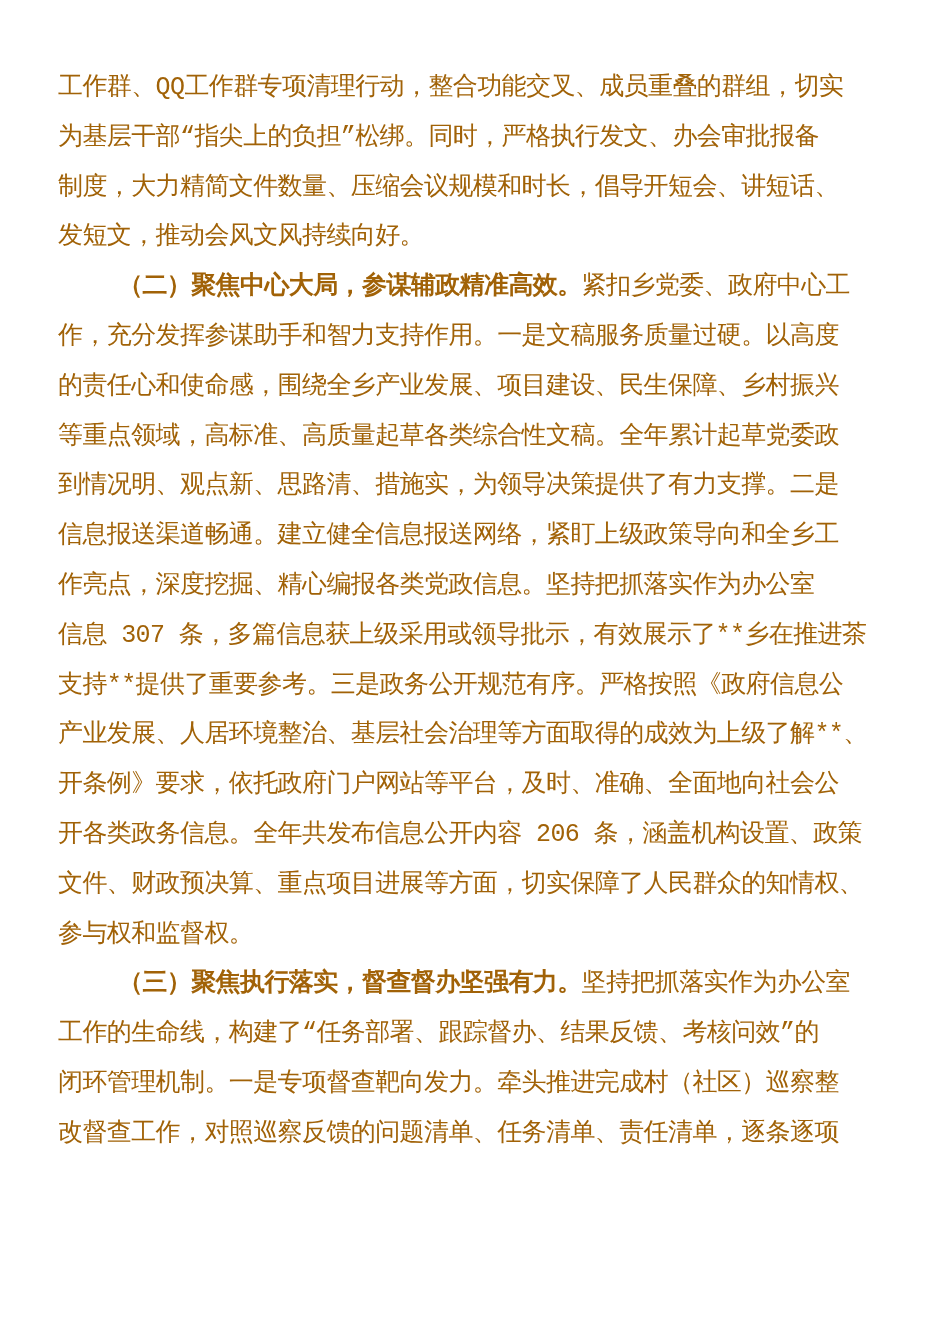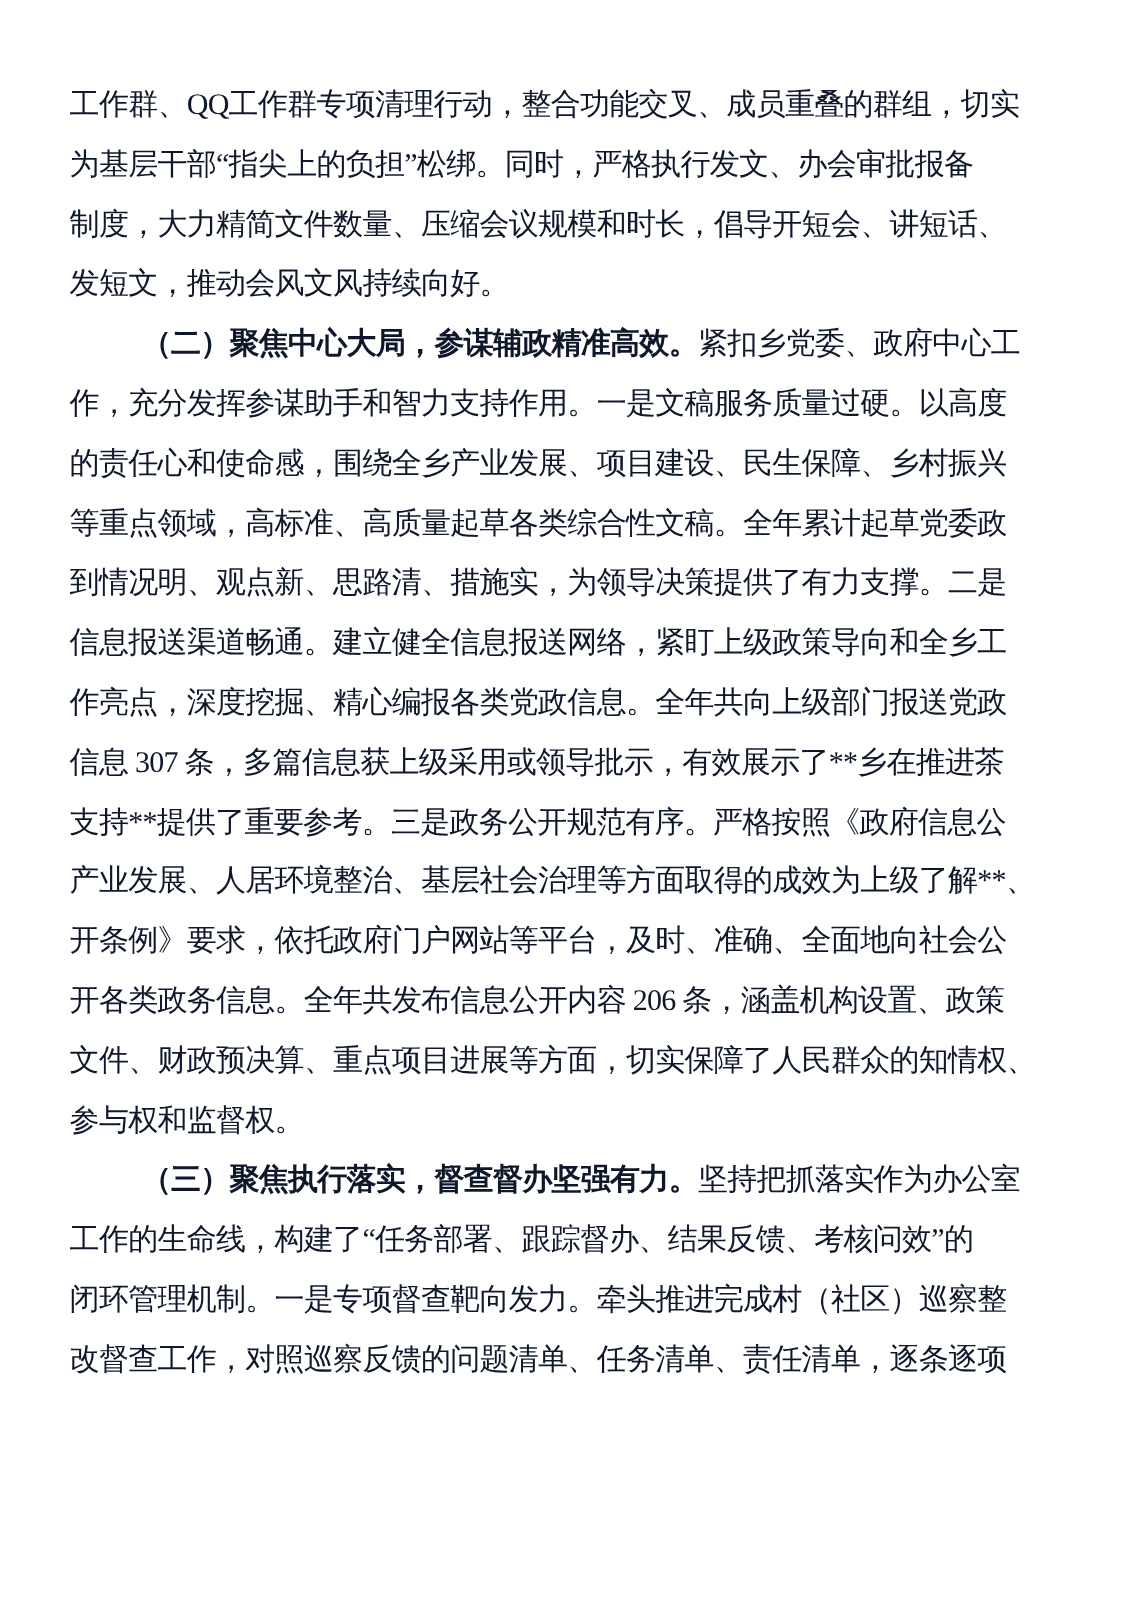--- a/index.html
+++ b/index.html
@@ -1,20 +1,20 @@
 <!DOCTYPE html>
 <html><head>
 <meta charset="utf-8">
 <style>
   html, body { margin: 0; padding: 0; background: #ffffff; }
   body { width: 950px; height: 1344px; overflow: hidden; position: relative; }
   .page {
     position: absolute; left: 58px; top: 63px; width: 834px;
-    font-family: Liberation Serif, serif;
-    font-size: 25px; color: #0f172a;
+    font-family: Liberation Mono, monospace;
+    font-size: 25px; color: #a16207;
   }
   .line {
     height: 49.8px; line-height: 49.8px; white-space: nowrap;
     letter-spacing: -0.6px;
   }
   .indent { padding-left: 60px; }
   .bold { font-weight: bold; }
 </style>
 </head>
 <body>
@@ -23,21 +23,21 @@
     <div class="line"><span>工作群、QQ工作群专项清理行动，整合功能交叉、成员重叠的群组，切实</span></div>
     <div class="line"><span>为基层干部“指尖上的负担”松绑。同时，严格执行发文、办会审批报备</span></div>
     <div class="line"><span>制度，大力精简文件数量、压缩会议规模和时长，倡导开短会、讲短话、</span></div>
     <div class="line"><span>发短文，推动会风文风持续向好。</span></div>
     <div class="line indent"><span class="bold">（二）聚焦中心大局，参谋辅政精准高效。</span><span>紧扣乡党委、政府中心工</span></div>
     <div class="line"><span>作，充分发挥参谋助手和智力支持作用。一是文稿服务质量过硬。以高度</span></div>
     <div class="line"><span>的责任心和使命感，围绕全乡产业发展、项目建设、民生保障、乡村振兴</span></div>
     <div class="line"><span>等重点领域，高标准、高质量起草各类综合性文稿。全年累计起草党委政</span></div>
     <div class="line"><span>到情况明、观点新、思路清、措施实，为领导决策提供了有力支撑。二是</span></div>
     <div class="line"><span>信息报送渠道畅通。建立健全信息报送网络，紧盯上级政策导向和全乡工</span></div>
-    <div class="line"><span>作亮点，深度挖掘、精心编报各类党政信息。全年共向上级部门报送党政</span></div>
+    <div class="line"><span>作亮点，深度挖掘、精心编报各类党政信息。坚持把抓落实作为办公室</span></div>
     <div class="line"><span>信息 307 条，多篇信息获上级采用或领导批示，有效展示了**乡在推进茶</span></div>
     <div class="line"><span>支持**提供了重要参考。三是政务公开规范有序。严格按照《政府信息公</span></div>
     <div class="line"><span>产业发展、人居环境整治、基层社会治理等方面取得的成效为上级了解**、</span></div>
     <div class="line"><span>开条例》要求，依托政府门户网站等平台，及时、准确、全面地向社会公</span></div>
     <div class="line"><span>开各类政务信息。全年共发布信息公开内容 206 条，涵盖机构设置、政策</span></div>
     <div class="line"><span>文件、财政预决算、重点项目进展等方面，切实保障了人民群众的知情权、</span></div>
     <div class="line"><span>参与权和监督权。</span></div>
     <div class="line indent"><span class="bold">（三）聚焦执行落实，督查督办坚强有力。</span><span>坚持把抓落实作为办公室</span></div>
     <div class="line"><span>工作的生命线，构建了“任务部署、跟踪督办、结果反馈、考核问效”的</span></div>
     <div class="line"><span>闭环管理机制。一是专项督查靶向发力。牵头推进完成村（社区）巡察整</span></div>

